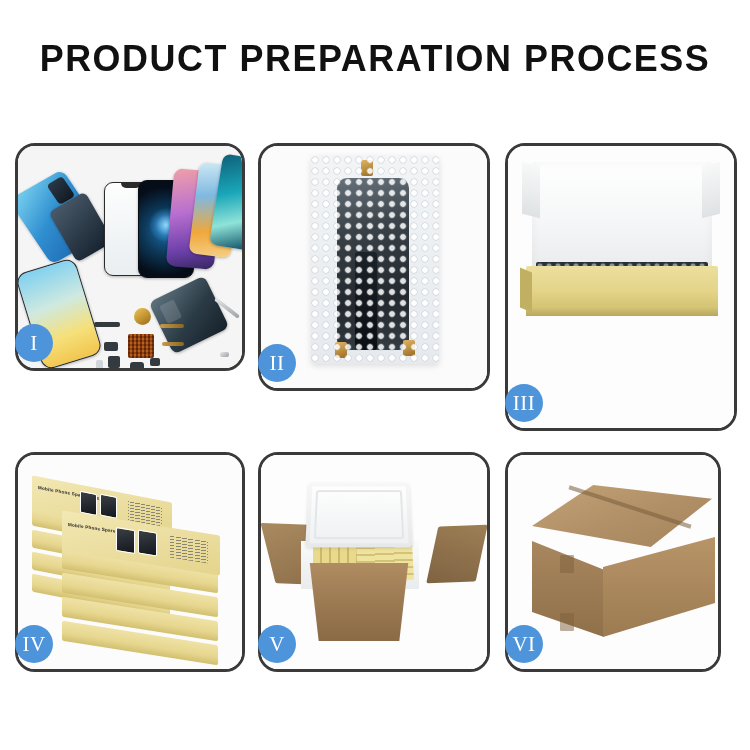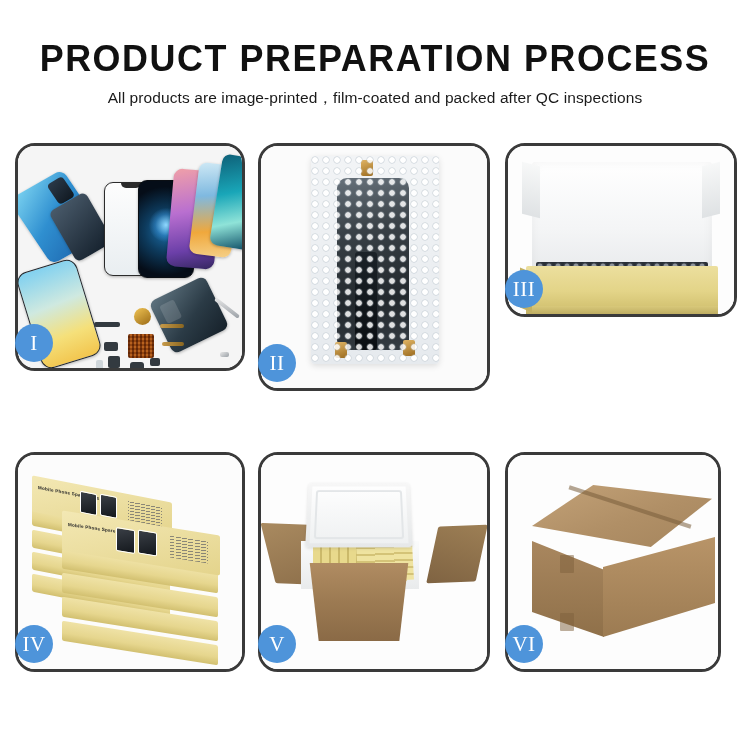--- a/index.html
+++ b/index.html
@@ -60,21 +60,21 @@
   }
   .panel-inner {
     position: absolute;
     inset: 0;
     border-radius: 17px;
     overflow: hidden;
     background: #f4f4f4;
   }
   .p1 { left: 15px;  top: 143px; width: 230px; height: 228px; }
   .p2 { left: 258px; top: 143px; width: 232px; height: 248px; }
-  .p3 { left: 505px; top: 143px; width: 232px; height: 174px; }
+  .p3 { left: 505px; top: 143px; width: 232px; height: 288px; }
   .p4 { left: 15px;  top: 452px; width: 230px; height: 220px; }
   .p5 { left: 258px; top: 452px; width: 232px; height: 220px; }
   .p6 { left: 505px; top: 452px; width: 216px; height: 220px; }
 
   
   .badge {
     position: absolute;
     left: -3px;
     bottom: 6px;
     width: 38px; height: 38px;
@@ -361,21 +361,20 @@
     position:absolute; width:14px; height:18px;
     background: rgba(125,96,60,.5);
     border-radius:1px;
   }
 </style>
 </head>
 <body>
 
 <div class="header">
   <div class="title">PRODUCT PREPARATION PROCESS</div>
-  <div class="subtitle">All products are image-printed，film-coated and packed after QC inspections</div>
 </div>
 
 <div class="grid">
 
   <div class="panel p1">
     <div class="panel-inner">
       <div class="scene1">
         <div class="ph ph-blue-back"></div>
         <div class="ph ph-dark-small"></div>
         <div class="ph ph-glass"></div>

